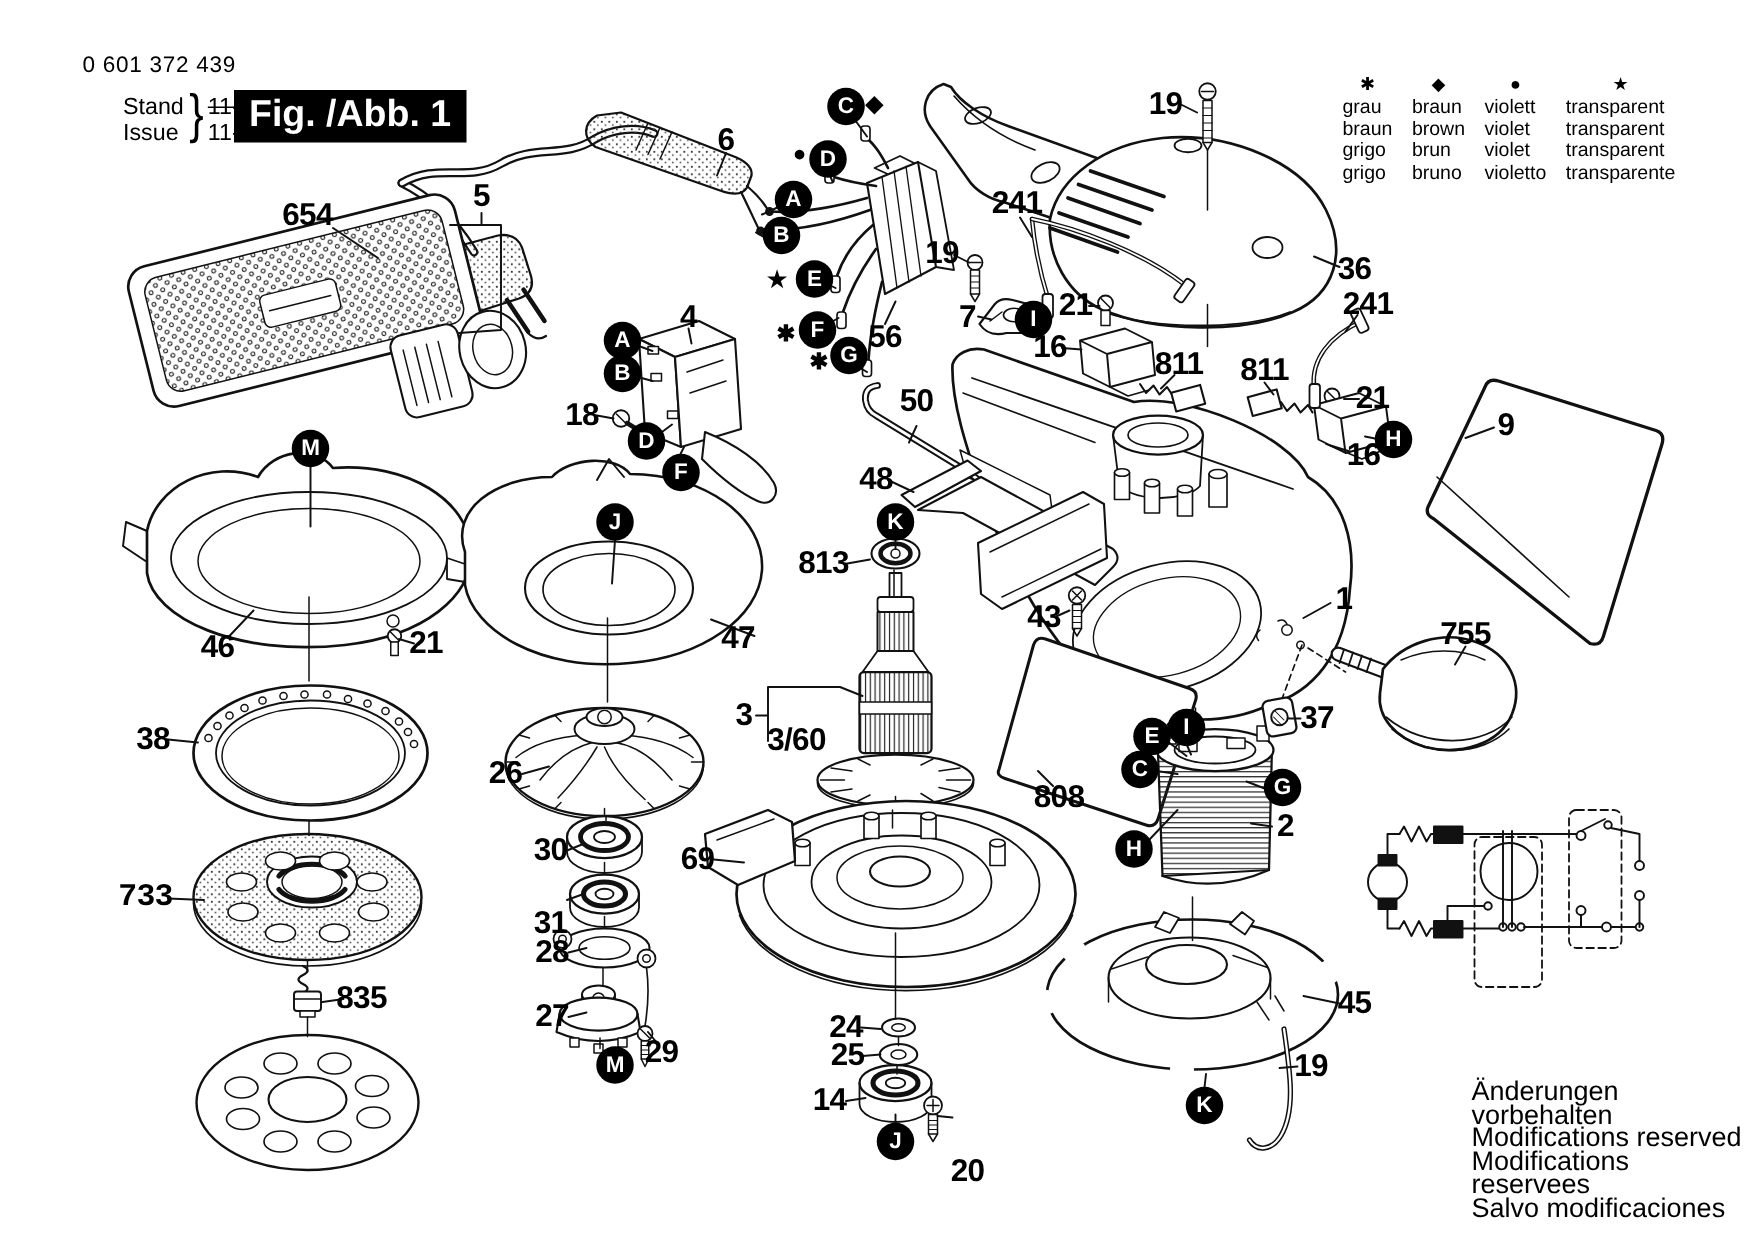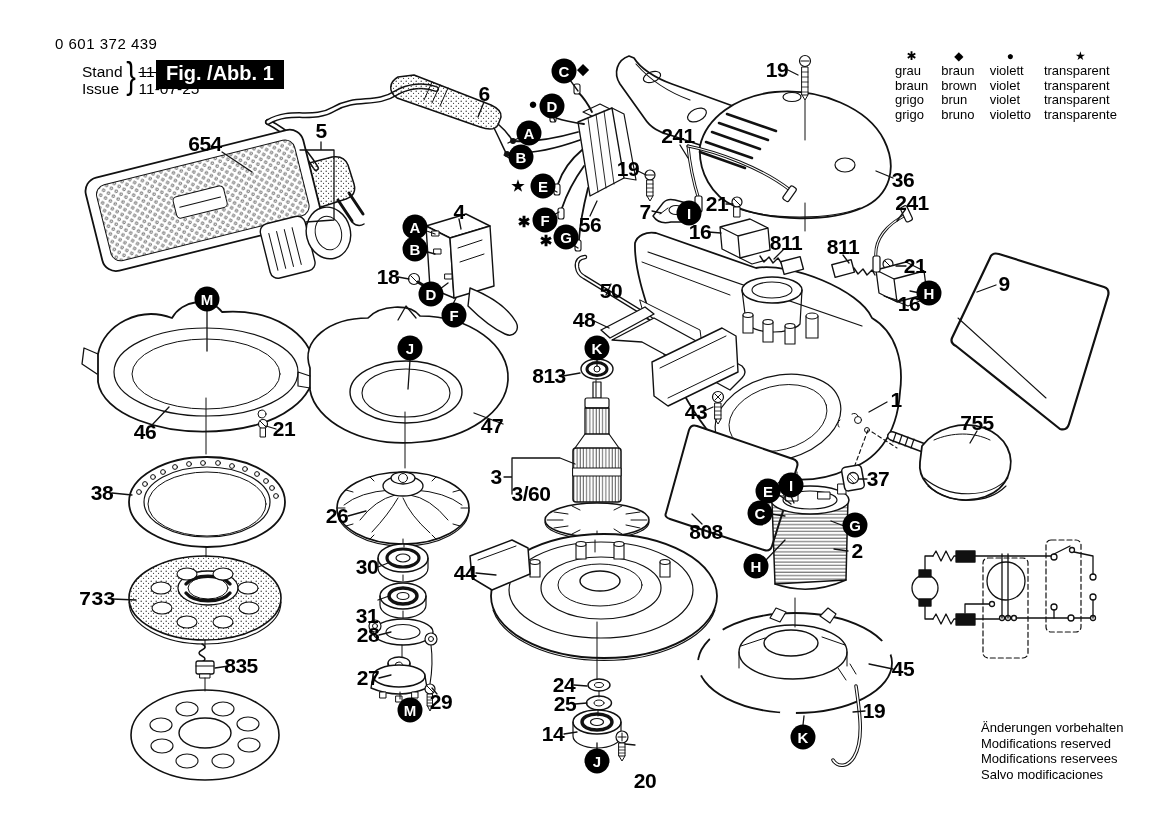--- a/index.html
+++ b/index.html
@@ -7,25 +7,25 @@
        font-family:"Liberation Sans",sans-serif;color:#000;}
   .page{position:absolute;inset:0;}
   svg.drawing{position:absolute;left:0;top:0;z-index:1;}
   .hdr-pn{position:absolute;left:55px;top:35px;font-size:15px;letter-spacing:.5px;z-index:4;white-space:nowrap;}
   .hdr-issue{position:absolute;left:54px;top:55px;display:flex;align-items:flex-end;z-index:4;margin-left:28px;}
   .hdr-issue .words{display:flex;flex-direction:column;font-size:15.5px;line-height:17px;}
   .brace{font-size:36px;font-weight:300;margin:0 2px 0 2px;transform:scaleX(.8);display:inline-block;}
   .dates{display:flex;flex-direction:column;font-size:15.5px;line-height:17px;}
   .strike{text-decoration:line-through;}
   .figbox{position:absolute;left:156px;top:60px;background:#000;color:#fff;font-weight:bold;
-          font-size:20px;padding:2px 10px 4px 10px;z-index:4;white-space:nowrap;}
+          font-size:25px;padding:2px 10px 4px 10px;z-index:4;white-space:nowrap;}
   .legend{position:absolute;left:895px;top:49px;display:flex;gap:13px;z-index:4;}
   .legend-col{display:flex;flex-direction:column;align-items:flex-start;font-size:13px;line-height:14.5px;}
   .legend-sym{align-self:center;font-size:12px;height:15px;}
-  .footer{position:absolute;left:981px;top:720px;font-size:13px;line-height:15.5px;z-index:4;}
+  .footer{position:absolute;left:981px;top:720px;font-size:18px;line-height:15.5px;z-index:4;}
   .part-num{position:absolute;transform:translate(-50%,-50%);font-weight:bold;font-size:21px;
             letter-spacing:-.5px;white-space:nowrap;z-index:5;}
   .callout{position:absolute;width:25px;height:25px;border-radius:50%;background:#000;color:#fff;
            font-weight:bold;font-size:15px;display:flex;align-items:center;justify-content:center;
            transform:translate(-50%,-50%);z-index:6;}
   .marker{position:absolute;transform:translate(-50%,-50%);font-size:15px;font-weight:bold;z-index:6;}
 </style>
 </head>
 <body>
 
@@ -588,42 +588,42 @@
       <div class="part-num" style="left: 786px; top: 243px;">811</div>
       <div class="part-num" style="left: 843px; top: 247px;">811</div>
       <div class="part-num" style="left: 700px; top: 232px;">16</div>
       <div class="part-num" style="left: 909px; top: 304px;">16</div>
       <div class="part-num" style="left: 1004px; top: 284px;">9</div>
       <div class="part-num" style="left: 645px; top: 212px;">7</div>
       <div class="part-num" style="left: 628px; top: 169px;">19</div>
       <div class="part-num" style="left: 590px; top: 225px;">56</div>
       <div class="part-num" style="left: 459px; top: 212px;">4</div>
       <div class="part-num" style="left: 388px; top: 277px;">18</div>
-      <div class="part-num" style="left: 611px; top: 291px;">50</div>
+      <div class="part-num" style="left: 611px; top: 268px;">50</div>
       <div class="part-num" style="left: 584px; top: 320px;">48</div>
       <div class="part-num" style="left: 549px; top: 376px;">813</div>
       <div class="part-num" style="left: 696px; top: 412px;">43</div>
       <div class="part-num" style="left: 896px; top: 400px;">1</div>
       <div class="part-num" style="left: 977px; top: 423px;">755</div>
       <div class="part-num" style="left: 878px; top: 479px;">37</div>
       <div class="part-num" style="left: 145px; top: 432px;">46</div>
       <div class="part-num" style="left: 284px; top: 429px;">21</div>
       <div class="part-num" style="left: 102px; top: 493px;">38</div>
       <div class="part-num" style="left: 97px; top: 599px; font-family: Liberation Mono, monospace;">733</div>
       <div class="part-num" style="left: 241px; top: 666px;">835</div>
       <div class="part-num" style="left: 492px; top: 426px;">47</div>
       <div class="part-num" style="left: 337px; top: 516px;">26</div>
       <div class="part-num" style="left: 367px; top: 567px;">30</div>
       <div class="part-num" style="left: 367px; top: 600px; margin-top: 16px;">31</div>
       <div class="part-num" style="left: 368px; top: 635px;">28</div>
       <div class="part-num" style="left: 368px; top: 678px;">27</div>
       <div class="part-num" style="left: 441px; top: 702px;">29</div>
       <div class="part-num" style="left: 496px; top: 477px;">3</div>
       <div class="part-num" style="left: 531px; top: 494px;">3/60</div>
-      <div class="part-num" style="left: 465px; top: 573px;">44</div>
+      <div class="part-num" style="left: 465px; top: 573px;">69</div>
       <div class="part-num" style="left: 857px; top: 551px;">2</div>
       <div class="part-num" style="left: 903px; top: 669px;">45</div>
       <div class="part-num" style="left: 874px; top: 711px;">19</div>
       <div class="part-num" style="left: 564px; top: 685px;">24</div>
       <div class="part-num" style="left: 565px; top: 704px;">25</div>
       <div class="part-num" style="left: 553px; top: 734px;">14</div>
       <div class="part-num" style="left: 645px; top: 745px; margin-top: 36px;">20</div>
       <div class="part-num" style="left: 706px; top: 532px;">808</div>
     </div>
   <div>

